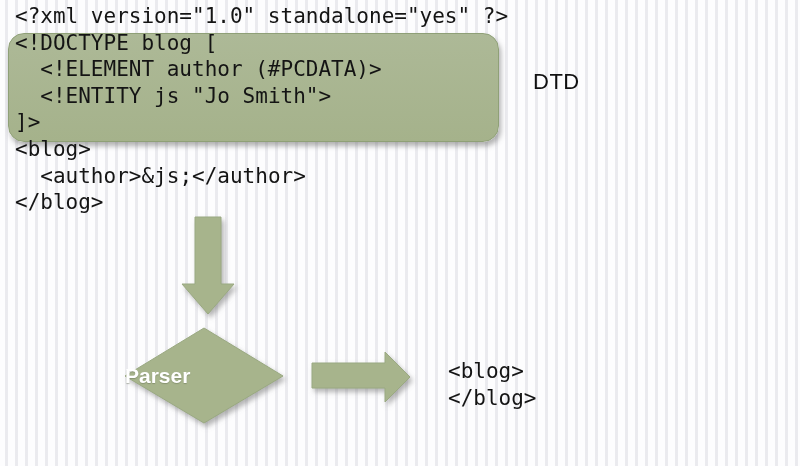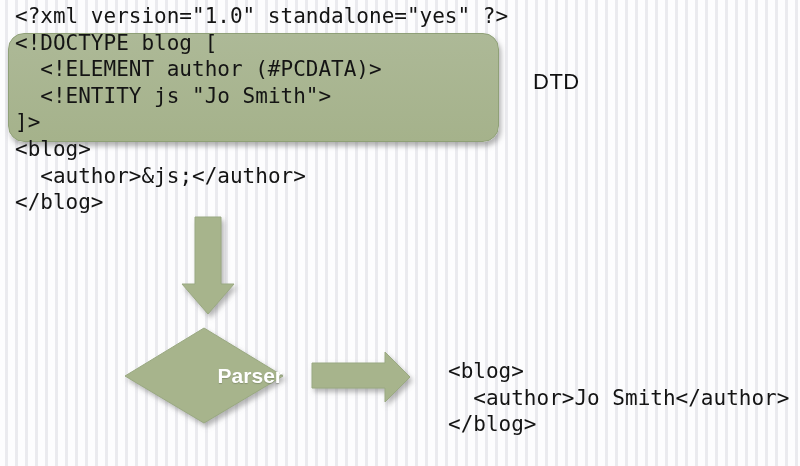--- a/index.html
+++ b/index.html
@@ -81,21 +81,21 @@
     color: #111111;
     line-height: 1;
   }
 
   .label-parser {
     position: absolute;
     left: 125px;
     top: 364px;
     width: 158px;
     z-index: 2;
-    text-align: right;
+    text-align: left;
     font-size: 21px;
     font-weight: bold;
     color: #ffffff;
     line-height: 1.1;
     text-shadow: 0 1px 1px rgba(90,100,75,0.4);
   }
 </style>
 </head>
 <body>
 
@@ -113,15 +113,15 @@
     <polygon class="shape" filter="url(#ds)" points="204,328 283,376 204,423 125,376"></polygon>
     <polygon class="shape" filter="url(#ds)" points="312,363 385,363 385,352 410,377 385,402 385,388 312,388"></polygon>
   </svg>
 
   <div class="code code-left"><div class="code-line"><span>&lt;?xml version="1.0" standalone="yes" ?&gt;</span></div><div class="code-line"><span>&lt;!DOCTYPE blog [</span></div><div class="code-line"><span>  &lt;!ELEMENT author (#PCDATA)&gt;</span></div><div class="code-line"><span>  &lt;!ENTITY </span><span class="squiggle">js</span><span> "Jo Smith"&gt;</span></div><div class="code-line"><span>]&gt;</span></div><div class="code-line"><span>&lt;blog&gt;</span></div><div class="code-line"><span>  &lt;author&gt;&amp;</span><span class="squiggle">js</span><span>;&lt;/author&gt;</span></div><div class="code-line"><span>&lt;/blog&gt;</span></div></div>
 
   <div class="label-dtd">DTD</div>
 
   <div class="label-parser">Parser</div>
 
-  <div class="code code-output"><div class="code-line"><span>&lt;blog&gt;</span></div><div class="code-line"><span>  &lt;author&gt;Jo Smith&lt;/author&gt;</span></div><div class="code-line"><span>&lt;/blog&gt;</span></div></div>
+  <div class="code code-output"><div class="code-line"><span>&lt;blog&gt;</span></div><div class="code-line"><span>&lt;/blog&gt;</span></div></div>
 
 </div>
 
 </body></html>

